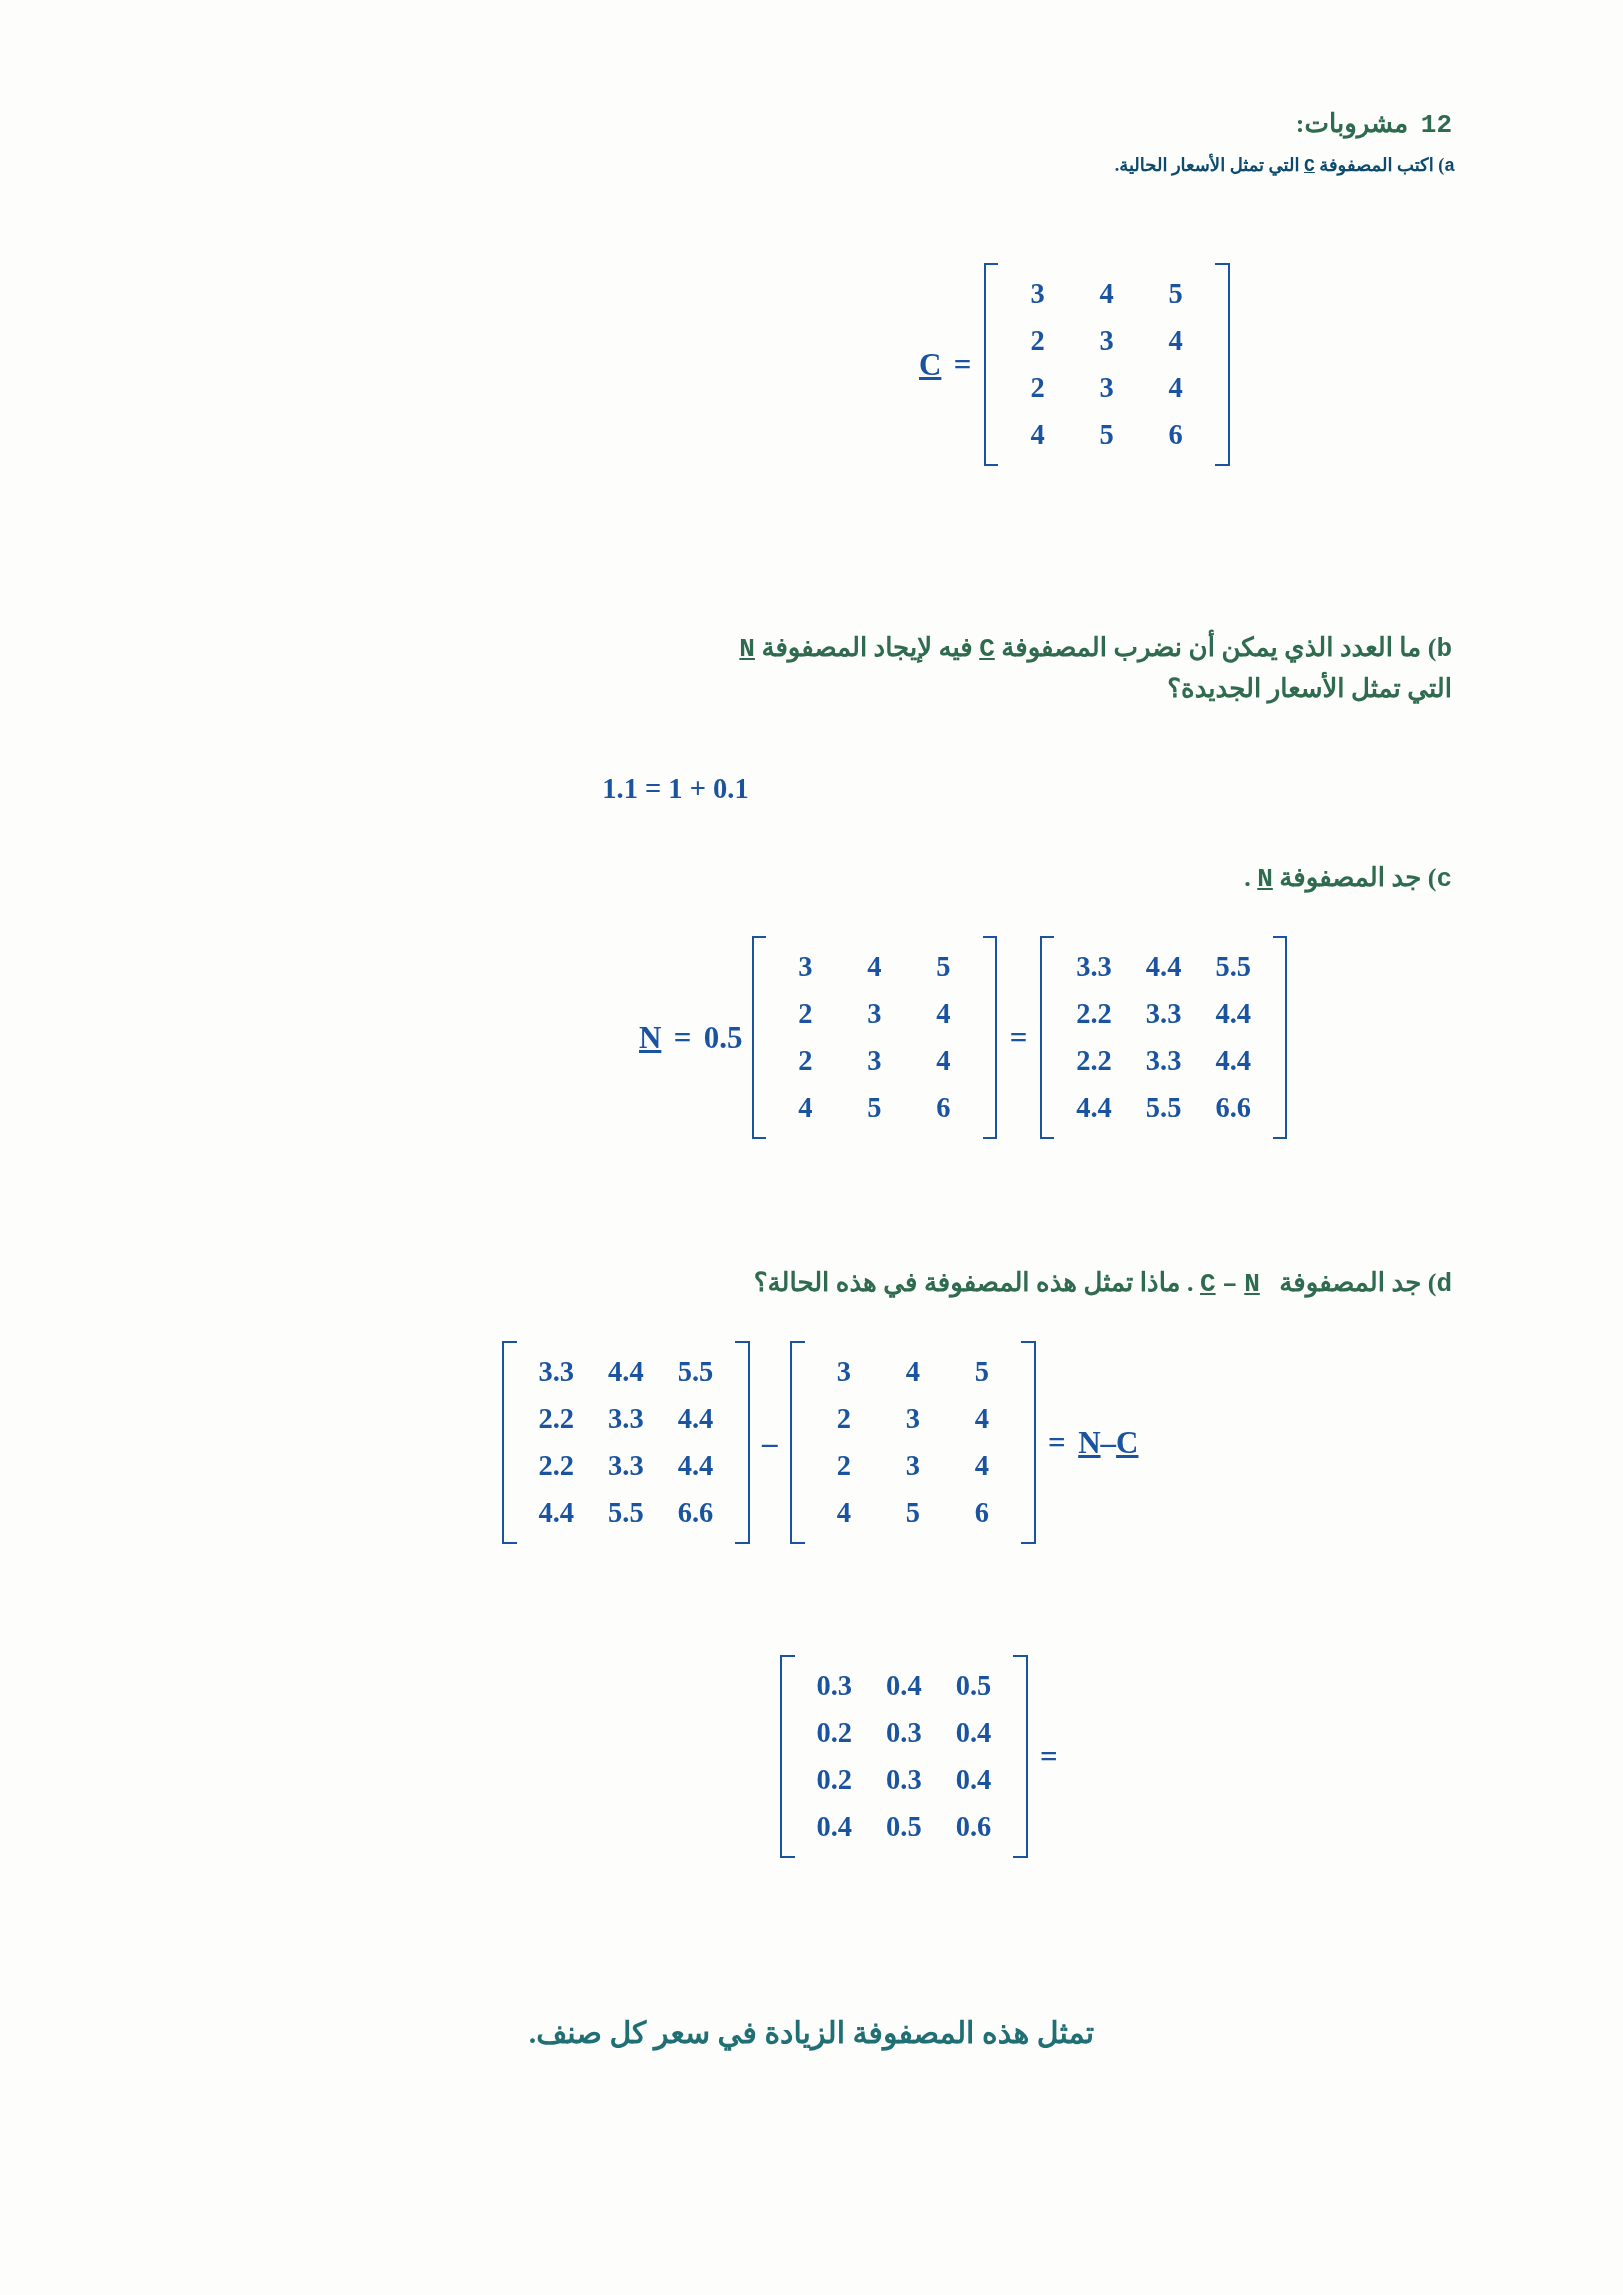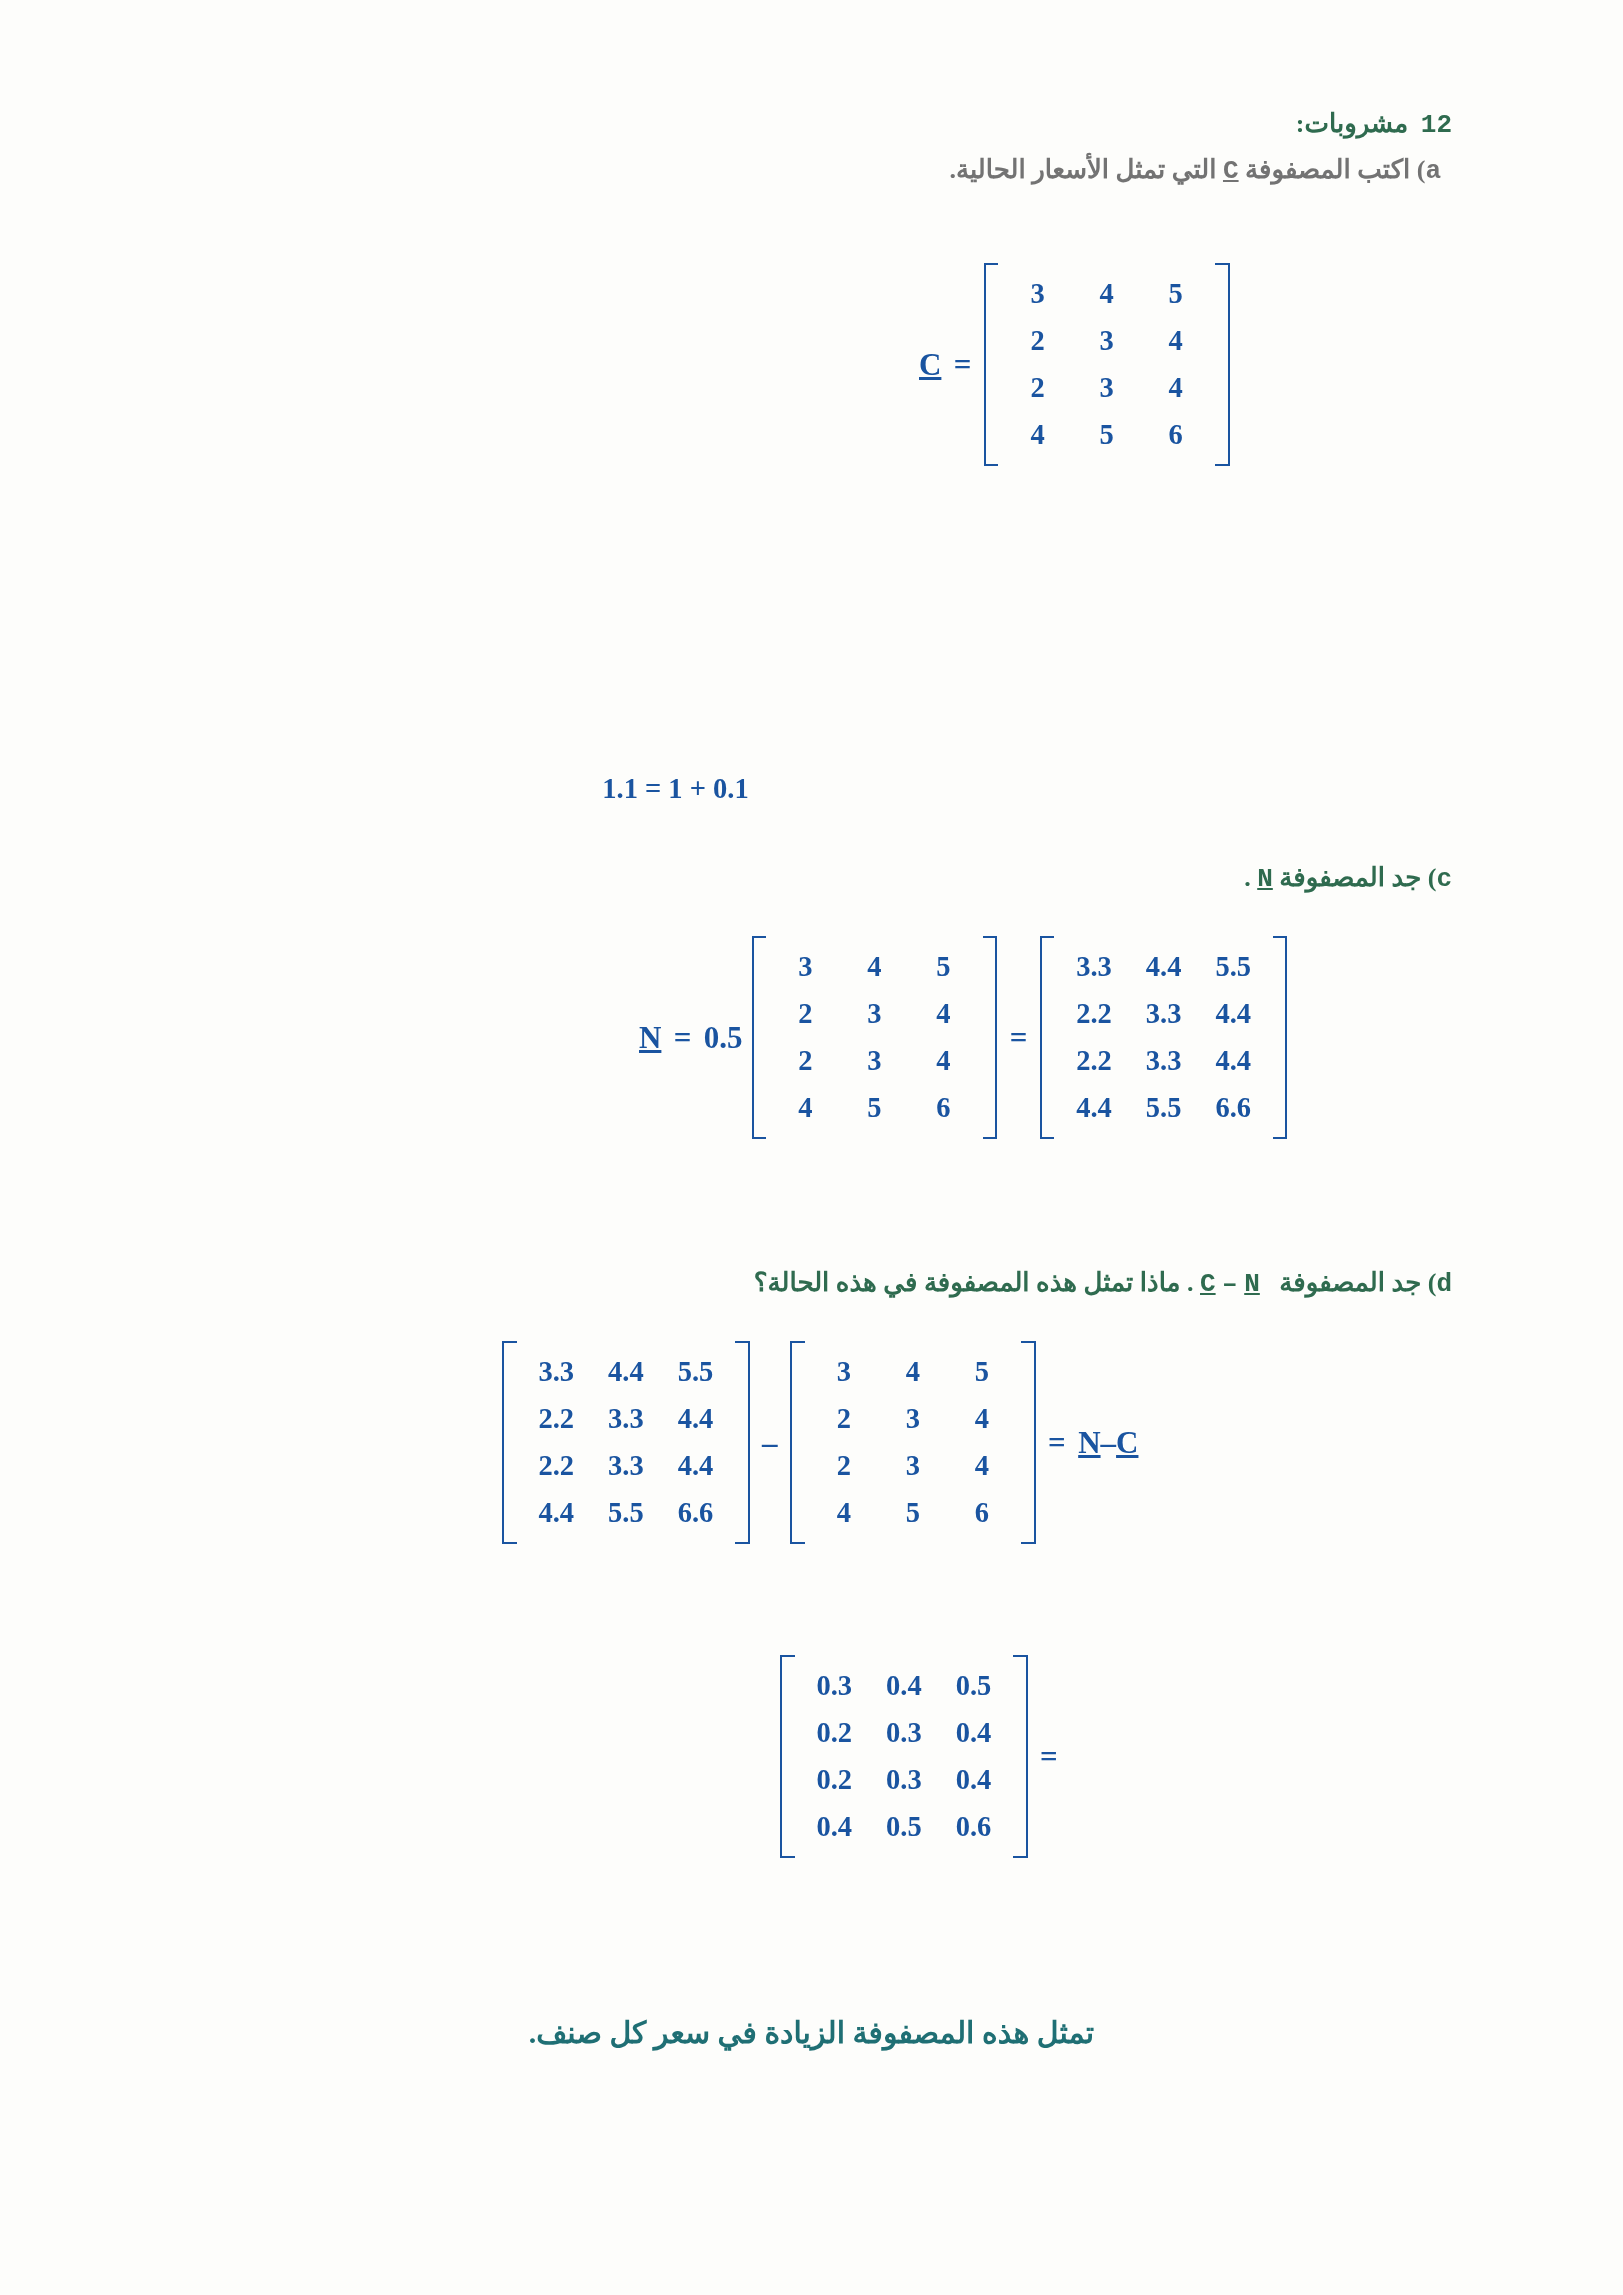--- a/index.html
+++ b/index.html
@@ -33,24 +33,24 @@
     font-size: 26px;
     font-weight: bold;
     color: #2f6b4f;
     letter-spacing: 0;
   }
   .q-num { font-family: "Liberation Serif", serif; }
 
   .q-a {
     position: absolute;
     top: 154px;
-    right: 182px;
-    font-size: 26px;
-    font-weight: bold;
-    color: #737373;
+    right: 168px;
+    font-size: 18px;
+    font-weight: bold;
+    color: #0c4a6e;
     white-space: nowrap;
   }
   .q-b {
     position: absolute;
     top: 628px;
     right: 171px;
     width: 1284px;
     text-align: right;
     font-size: 26px;
     font-weight: bold;
@@ -209,20 +209,29 @@
         <tr>
           <td>4</td>
           <td>5</td>
           <td>6</td>
         </tr>
       </tbody>
         </table>
     </div>
   </div>
 
+  <div class="q-b">
+    <div>
+      <span class="latin-label">b</span><span>) ما العدد الذي يمكن أن نضرب المصفوفة</span>
+      <span class="latin-label ul">C</span>
+      <span>فيه لإيجاد المصفوفة</span>
+      <span class="latin-label ul">N</span>
+    </div>
+    <div>التي تمثل الأسعار الجديدة؟</div>
+  </div>
 
   <div class="scalar-line">1.1 = 1 + 0.1</div>
 
   <div class="q-c">
     <span class="latin-label">c</span><span>) جد المصفوفة</span>
     <span class="latin-label ul">N</span>
     <span>.</span>
   </div>
 
   <div class="expr" style="top:936px; left:639px;">

